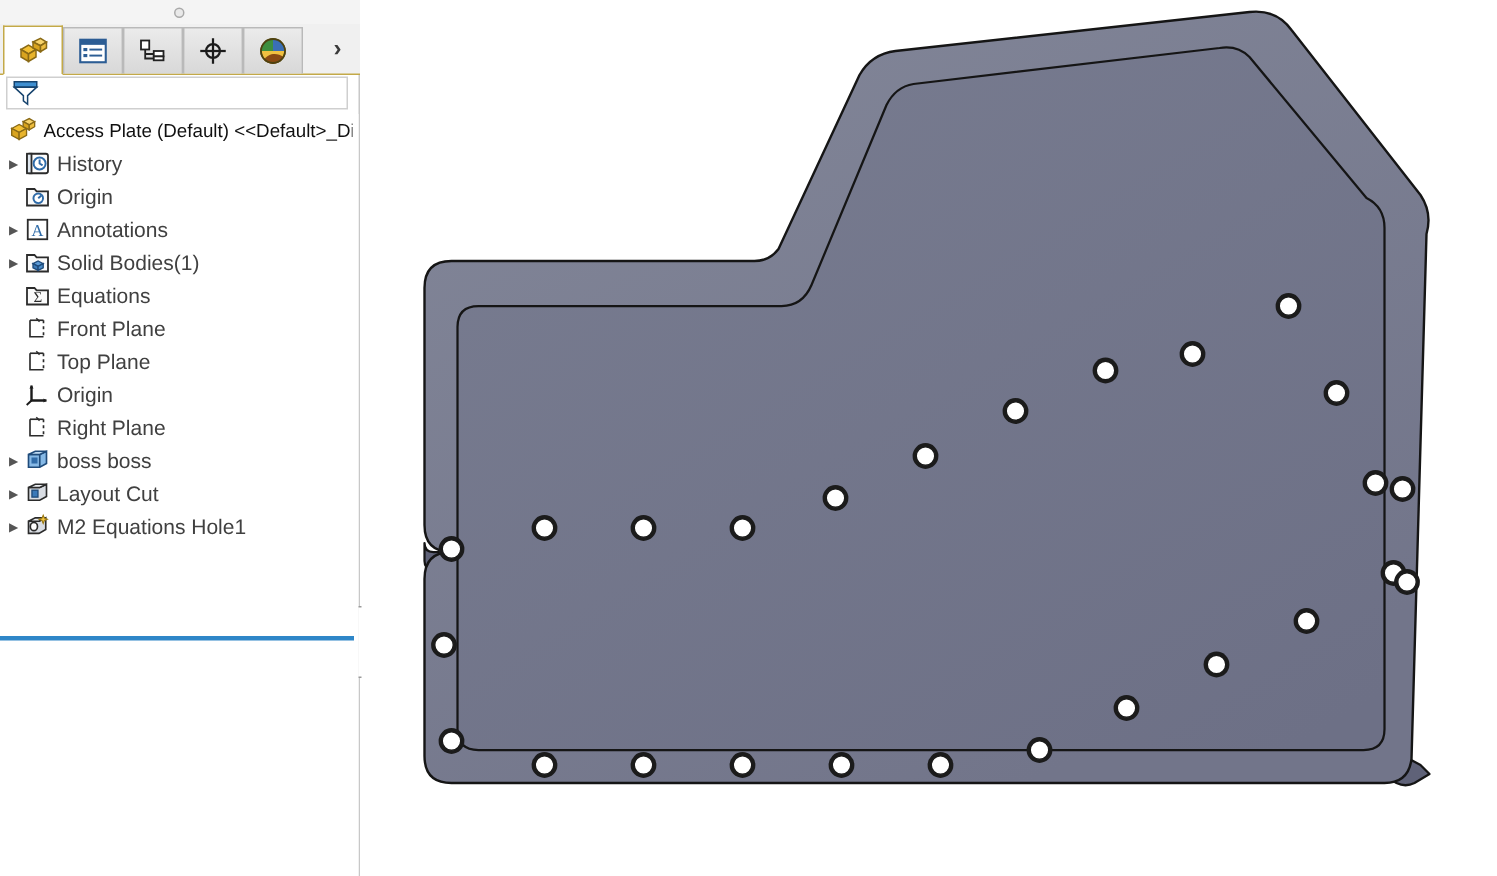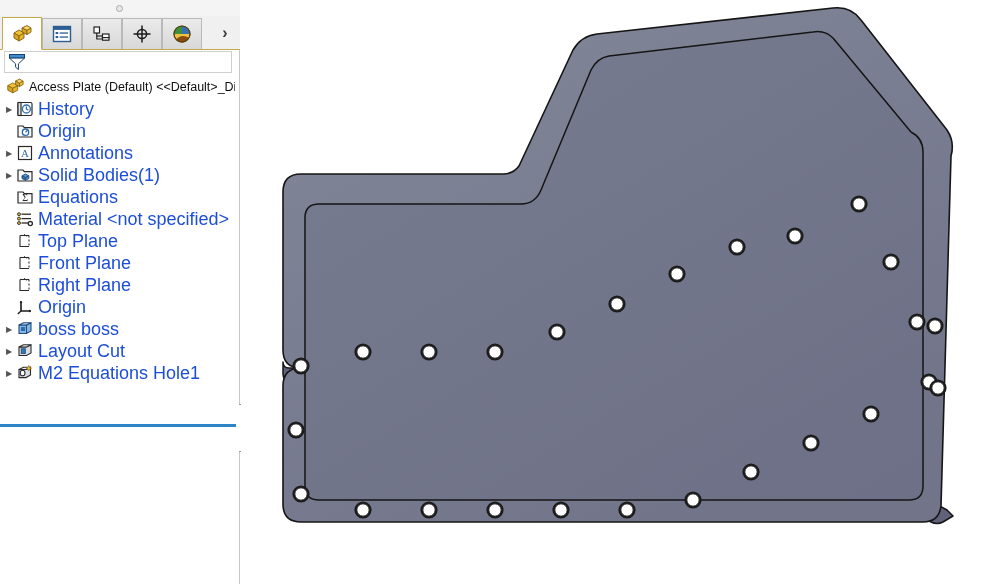--- a/index.html
+++ b/index.html
@@ -86,21 +86,21 @@
   .twisty{
     width:14px;height:22px;flex:0 0 14px;
     display:flex;align-items:center;justify-content:center;
     color:#555;font-size:8px;
   }
   .twisty.empty{visibility:hidden;}
   .tree-icon{
     width:18px;height:18px;flex:0 0 18px;position:relative;
     margin-right:4px;display:inline-block;
   }
-  .tree-row .lbl{font-size:18px;color:#1d4ed8;}
+  .tree-row .lbl{font-size:14px;color:#404040;}
 
   
   #rollback{
     position:absolute;left:0;top:424px;width:236px;height:3px;
     background:#2e86c8;
   }
 
   
   #right-splitter{
     position:absolute;left:239px;top:404px;width:12px;height:48px;
@@ -260,86 +260,71 @@
         <span class="twisty empty">▶</span>
         <span class="tree-icon">
           <svg width="18" height="18" viewBox="0 0 18 18">
             <path d="M2 4 L7 4 L8.4 5.6 L16 5.6 L16 15 L2 15 Z" fill="#fafafa" stroke="#2b2b2b" stroke-width="1.2"></path>
             <text x="9.2" y="13.2" font-family="Liberation Serif, serif" font-size="10" fill="#2b2b2b" text-anchor="middle">Σ</text>
           </svg>
         </span>
         <span class="lbl">Equations</span>
       </div>
 
-      <div class="tree-row">
-        <span class="twisty empty">▶</span>
-        <span class="tree-icon">
-          <svg width="18" height="18" viewBox="0 0 18 18">
-            <circle cx="3" cy="4.2" r="1.5" fill="#e8b42c" stroke="#2b2b2b" stroke-width="0.9"></circle>
-            <line x1="5.5" y1="4.2" x2="15" y2="4.2" stroke="#2b2b2b" stroke-width="1.3"></line>
-            <circle cx="3" cy="8.6" r="1.5" fill="#e8b42c" stroke="#2b2b2b" stroke-width="0.9"></circle>
-            <line x1="5.5" y1="8.6" x2="15" y2="8.6" stroke="#2b2b2b" stroke-width="1.3"></line>
-            <circle cx="3" cy="13" r="1.5" fill="#e8b42c" stroke="#2b2b2b" stroke-width="0.9"></circle>
-            <line x1="5.5" y1="13" x2="12" y2="13" stroke="#2b2b2b" stroke-width="1.3"></line>
-            <circle cx="14.3" cy="13.6" r="2.1" fill="none" stroke="#2b2b2b" stroke-width="1.3"></circle>
-          </svg>
-        </span>
-        <span class="lbl">Material &lt;not specified&gt;</span>
-      </div>
 
       <div class="tree-row">
         <span class="twisty empty">▶</span>
         <span class="tree-icon">
           <svg width="18" height="18" viewBox="0 0 18 18">
             <path d="M4 3.5 L13 3.5" stroke="#2b2b2b" stroke-width="1.1" fill="none"></path>
             <path d="M4 3.5 L4 14.5 L13 14.5" stroke="#2b2b2b" stroke-width="1.1" fill="none"></path>
             <path d="M13 3.5 L13 14.5" stroke="#2b2b2b" stroke-width="1.1" fill="none" stroke-dasharray="2 2"></path>
             <path d="M8.2 2.2 L10.4 4.4" stroke="#2b2b2b" stroke-width="1" fill="none"></path>
           </svg>
         </span>
-        <span class="lbl">Top Plane</span>
+        <span class="lbl">Front Plane</span>
       </div>
 
       <div class="tree-row">
         <span class="twisty empty">▶</span>
         <span class="tree-icon">
           <svg width="18" height="18" viewBox="0 0 18 18">
             <path d="M4 3.5 L13 3.5" stroke="#2b2b2b" stroke-width="1.1" fill="none"></path>
             <path d="M4 3.5 L4 14.5 L13 14.5" stroke="#2b2b2b" stroke-width="1.1" fill="none"></path>
             <path d="M13 3.5 L13 14.5" stroke="#2b2b2b" stroke-width="1.1" fill="none" stroke-dasharray="2 2"></path>
             <path d="M8.2 2.2 L10.4 4.4" stroke="#2b2b2b" stroke-width="1" fill="none"></path>
           </svg>
         </span>
-        <span class="lbl">Front Plane</span>
+        <span class="lbl">Top Plane</span>
+      </div>
+
+      <div class="tree-row">
+        <span class="twisty empty">▶</span>
+        <span class="tree-icon">
+          <svg width="18" height="18" viewBox="0 0 18 18">
+            <path d="M5 3 L5 13 L15 13" fill="none" stroke="#1b1b1b" stroke-width="1.6"></path>
+            <path d="M3.6 5 L5 3 L6.4 5" fill="#1b1b1b"></path>
+            <path d="M13 11.6 L15 13 L13 14.4" fill="#1b1b1b"></path>
+            <path d="M5 13 L1.8 16" fill="none" stroke="#1b1b1b" stroke-width="1.3"></path>
+          </svg>
+        </span>
+        <span class="lbl">Origin</span>
       </div>
 
       <div class="tree-row">
         <span class="twisty empty">▶</span>
         <span class="tree-icon">
           <svg width="18" height="18" viewBox="0 0 18 18">
             <path d="M4 3.5 L13 3.5" stroke="#2b2b2b" stroke-width="1.1" fill="none"></path>
             <path d="M4 3.5 L4 14.5 L13 14.5" stroke="#2b2b2b" stroke-width="1.1" fill="none"></path>
             <path d="M13 3.5 L13 14.5" stroke="#2b2b2b" stroke-width="1.1" fill="none" stroke-dasharray="2 2"></path>
             <path d="M8.2 2.2 L10.4 4.4" stroke="#2b2b2b" stroke-width="1" fill="none"></path>
           </svg>
         </span>
         <span class="lbl">Right Plane</span>
-      </div>
-
-      <div class="tree-row">
-        <span class="twisty empty">▶</span>
-        <span class="tree-icon">
-          <svg width="18" height="18" viewBox="0 0 18 18">
-            <path d="M5 3 L5 13 L15 13" fill="none" stroke="#1b1b1b" stroke-width="1.6"></path>
-            <path d="M3.6 5 L5 3 L6.4 5" fill="#1b1b1b"></path>
-            <path d="M13 11.6 L15 13 L13 14.4" fill="#1b1b1b"></path>
-            <path d="M5 13 L1.8 16" fill="none" stroke="#1b1b1b" stroke-width="1.3"></path>
-          </svg>
-        </span>
-        <span class="lbl">Origin</span>
       </div>
 
       <div class="tree-row">
         <span class="twisty">▶</span>
         <span class="tree-icon">
           <svg width="18" height="18" viewBox="0 0 18 18">
             <path d="M3 5 L10.5 5 L15 2.8 L15 11 L10.5 13.5 L3 13.5 Z" fill="#86b9e6" stroke="#1f4b7a" stroke-width="1.1"></path>
             <path d="M3 5 L7.5 2.8 L15 2.8 L10.5 5 Z" fill="#bcd9f2" stroke="#1f4b7a" stroke-width="1.1"></path>
             <path d="M10.5 5 L10.5 13.5" fill="none" stroke="#1f4b7a" stroke-width="1.1"></path>
             <rect x="5" y="7" width="4" height="4" fill="#2f6ba8"></rect>

